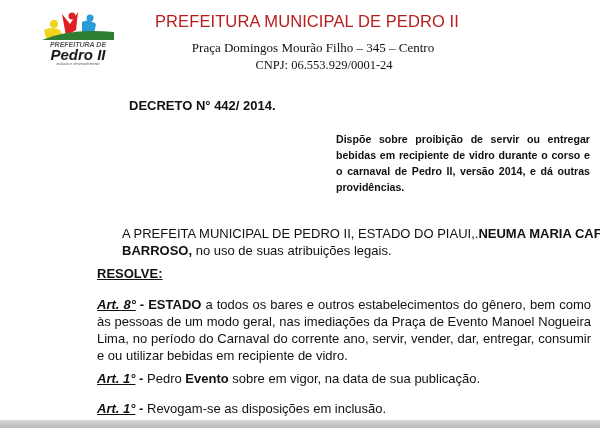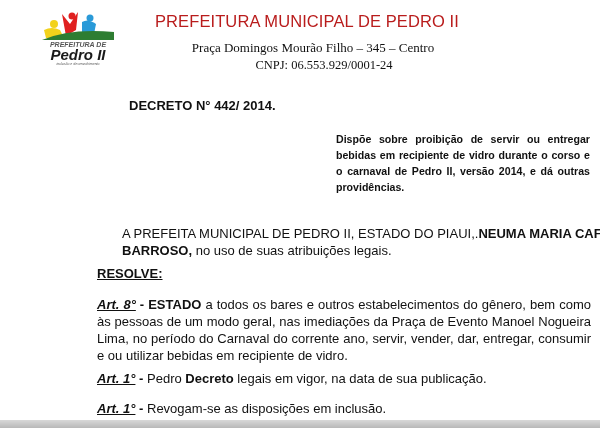--- a/index.html
+++ b/index.html
@@ -52,20 +52,20 @@
   <span>A PREFEITA MUNICIPAL DE PEDRO II, ESTADO DO PIAUI,.</span><b>NEUMA MARIA CAFÉ BARROSO,</b><span> no uso de suas atribuições legais.</span>
 </div>
 
 <div class="resolve">RESOLVE:</div>
 
 <div class="para art1">
   <span class="artlabel">Art. 8°</span><b> - </b><b>ESTADO</b><span> a todos os bares e outros estabelecimentos do gênero, bem como às pessoas de um modo geral, nas imediações da Praça de Evento Manoel Nogueira Lima, no período do Carnaval do corrente ano, servir, vender, dar, entregar, consumir e ou utilizar bebidas em recipiente de vidro.</span>
 </div>
 
 <div class="para art2">
-  <span class="artlabel">Art. 1°</span><b> - </b><span>Pedro </span><b>Decreto</b><span> legais em vigor, na data de sua publicação.</span>
+  <span class="artlabel">Art. 1°</span><b> - </b><span>Pedro </span><b>Evento</b><span> sobre em vigor, na data de sua publicação.</span>
 </div>
 
 <div class="para art3">
   <span class="artlabel">Art. 1°</span><b> - </b><span>Revogam-se as disposições em inclusão.</span>
 </div>
 
 <div class="bottom-bar"></div>
 
 </body></html>

